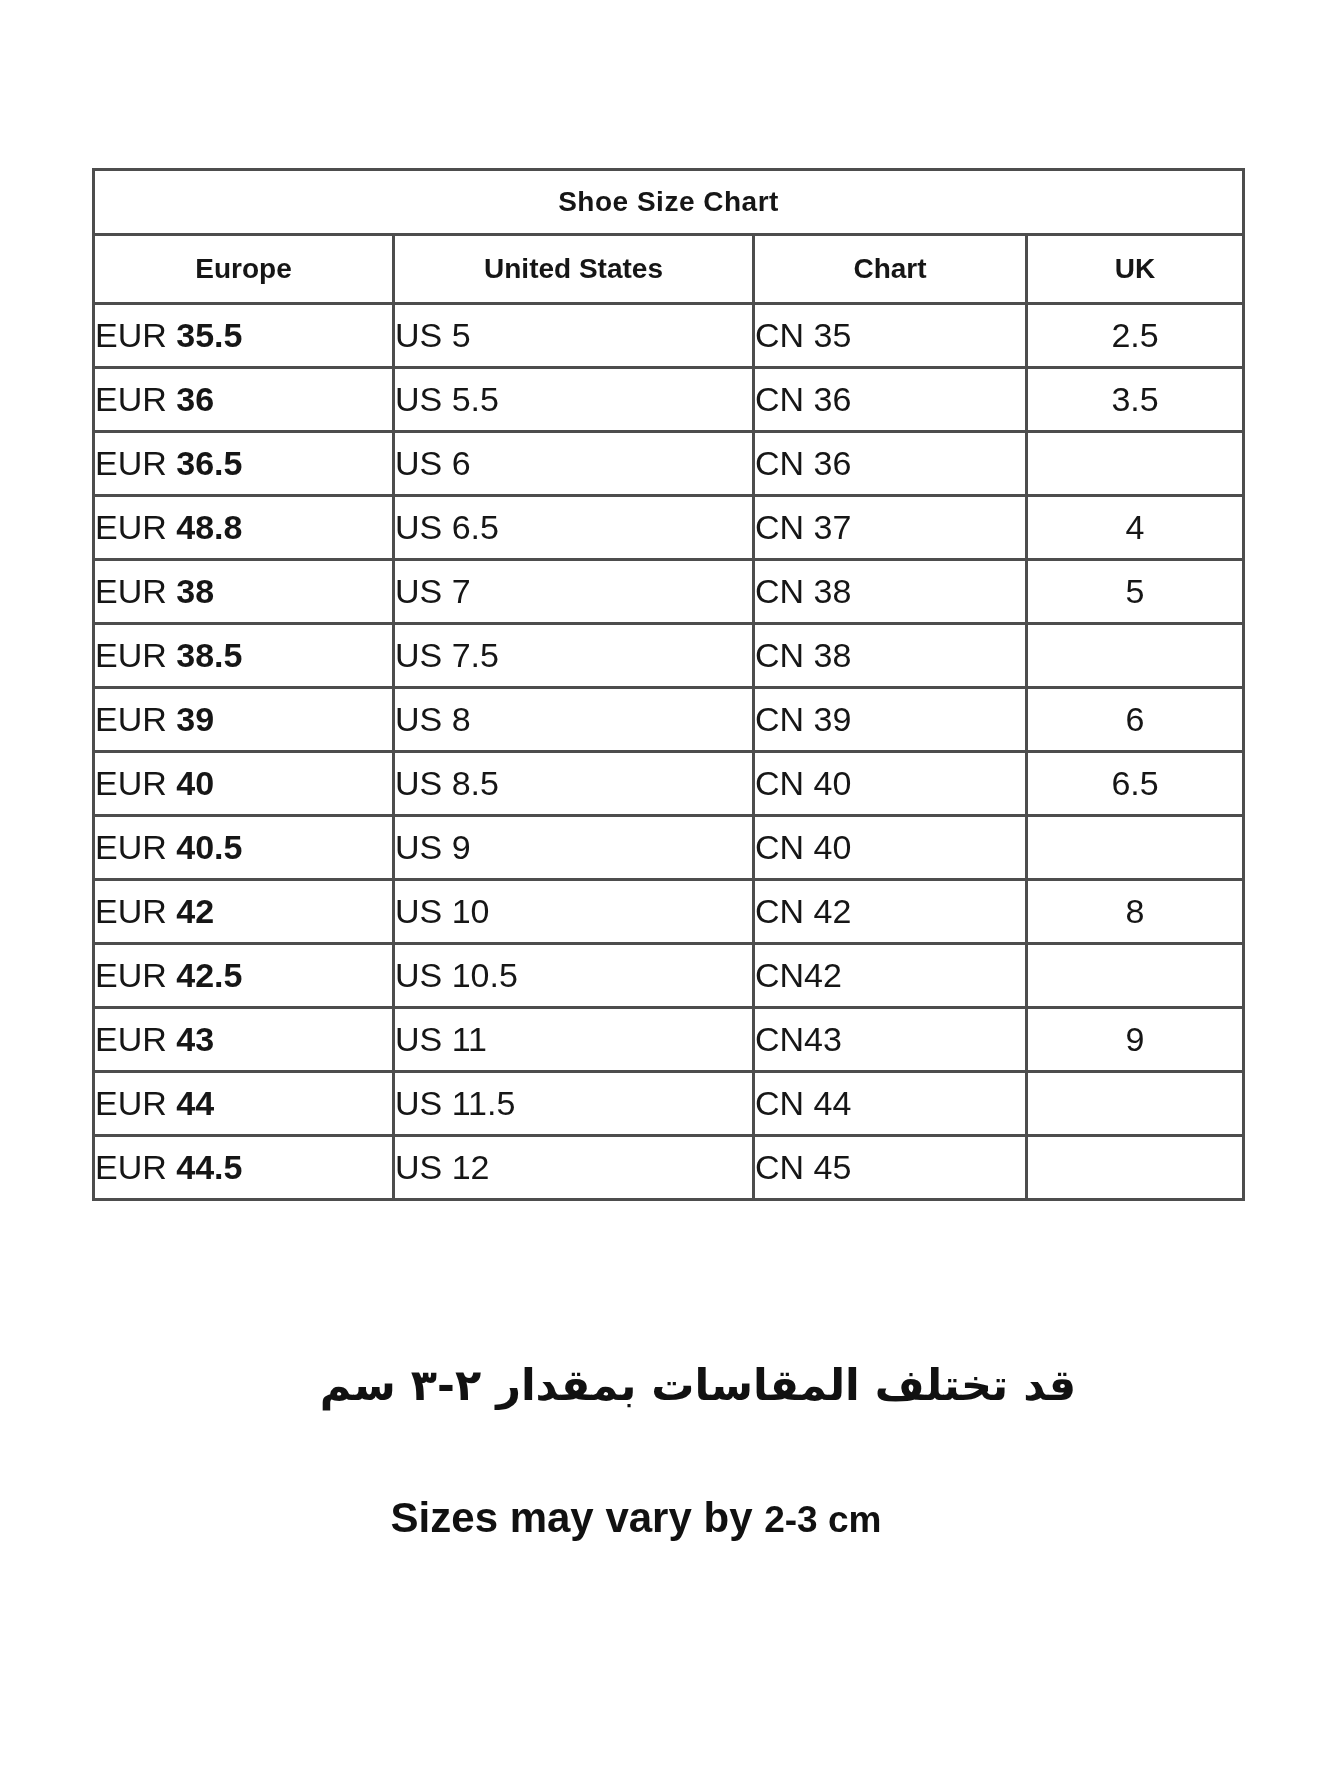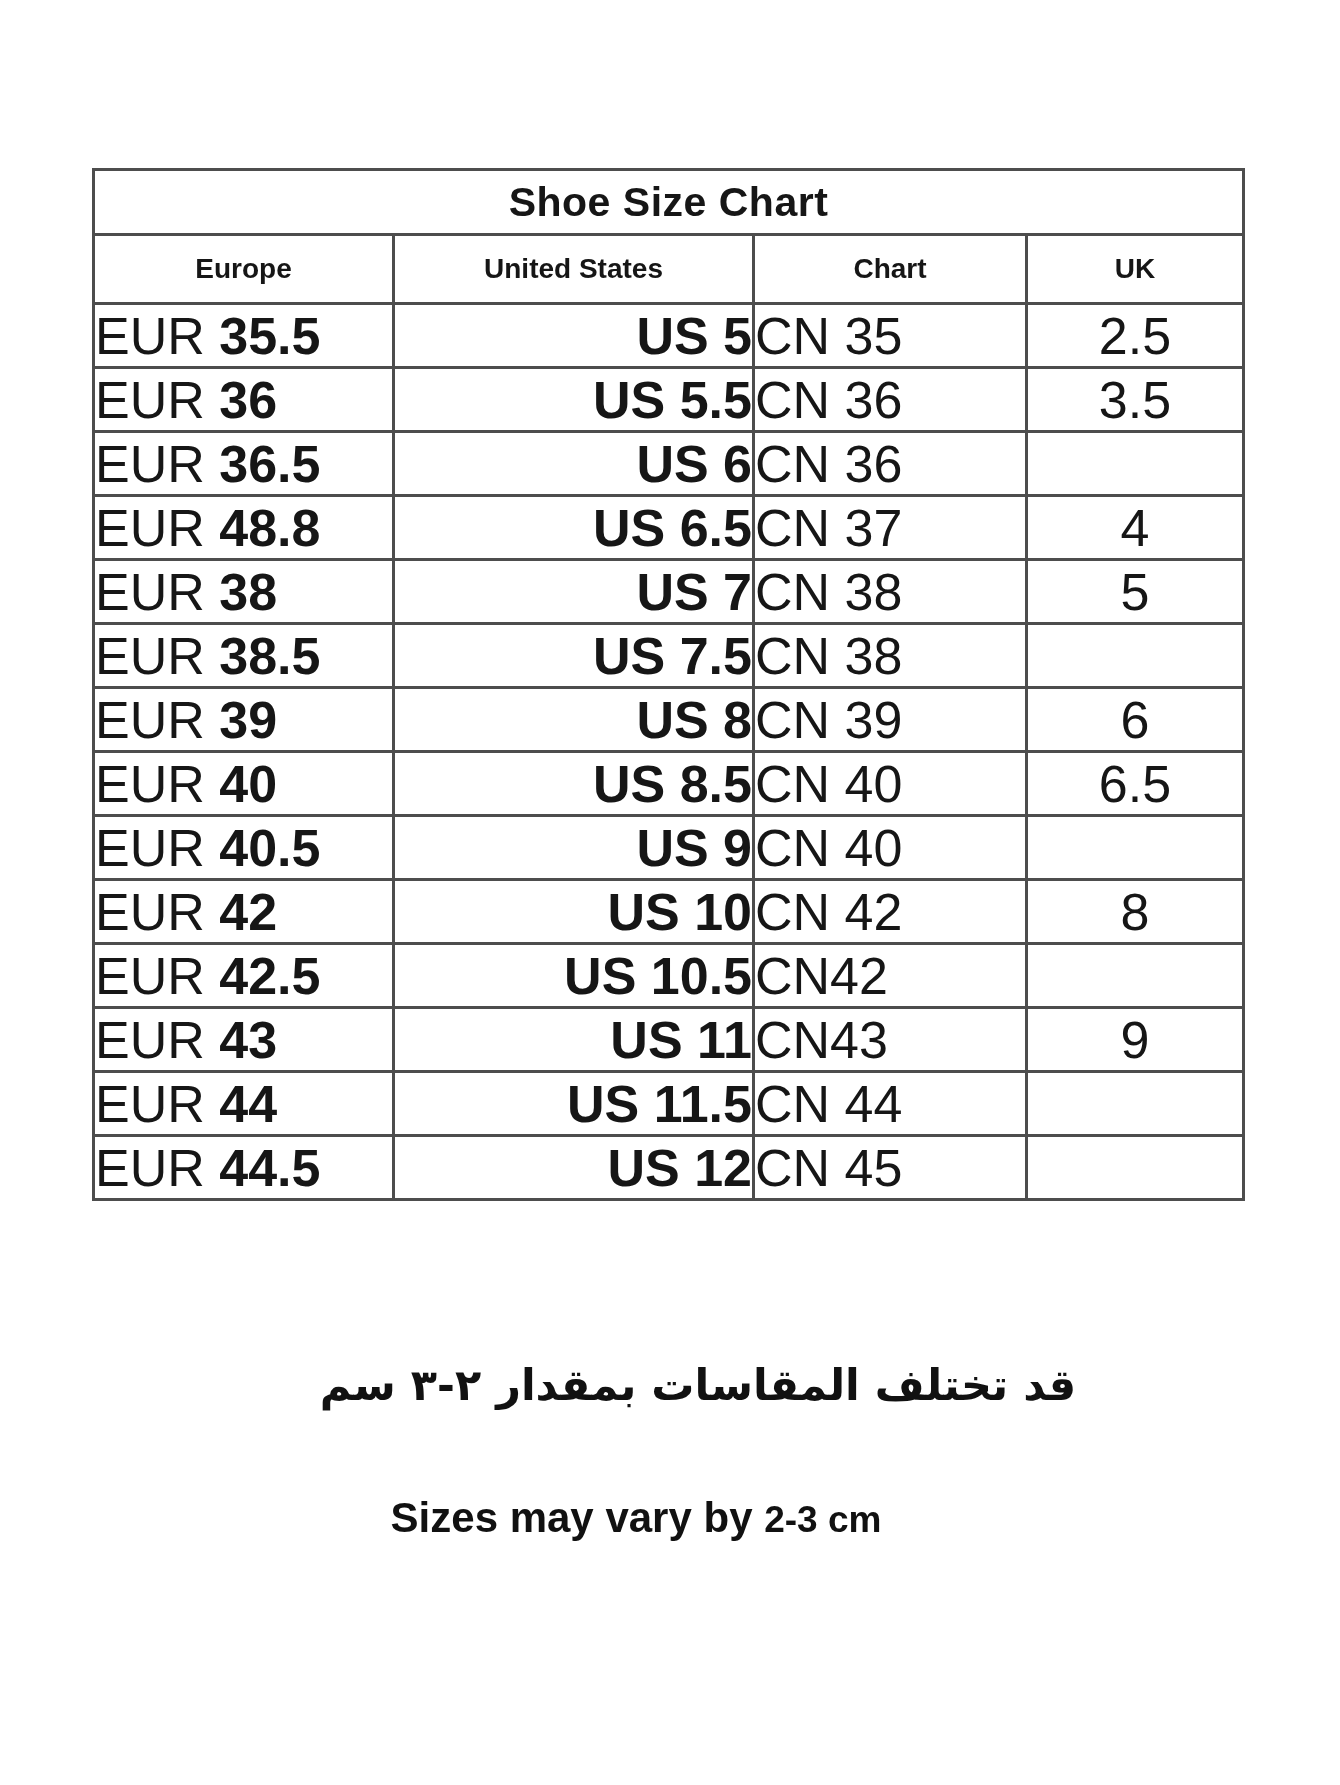--- a/index.html
+++ b/index.html
@@ -22,39 +22,39 @@
   }
   table.size-chart td, table.size-chart th{
     border:3px solid #4d4d4d;
     padding:0;
     vertical-align:middle;
     overflow:hidden;
     white-space:nowrap;
   }
   .title-row th{
     height:62px;
-    font-size:41px;
+    font-size:28px;
     font-weight:bold;
     text-align:center;
     letter-spacing:0.5px;
   }
   .header-row th{
     height:66px;
     font-size:28px;
     font-weight:bold;
     text-align:center;
   }
   tbody td{
     height:61px;
-    font-size:52px;
+    font-size:34px;
     font-weight:normal;
   }
   td.cell-europe{ text-align:left; padding-left:24px; }
   td.cell-europe .eur-size{ font-weight:bold; }
-  td.cell-us{ text-align:right; padding-left:22px;font-weight:bold; }
+  td.cell-us{ text-align:left; padding-left:22px; }
   td.cell-china{ text-align:left; }
   td.cell-uk{ text-align:center;margin-top:28px; }
 
   .note-arabic{
     position:absolute;
     top:1360px;
     left:0;
     width:1340px;
     text-align:center;
     transform:translateX(28px);

